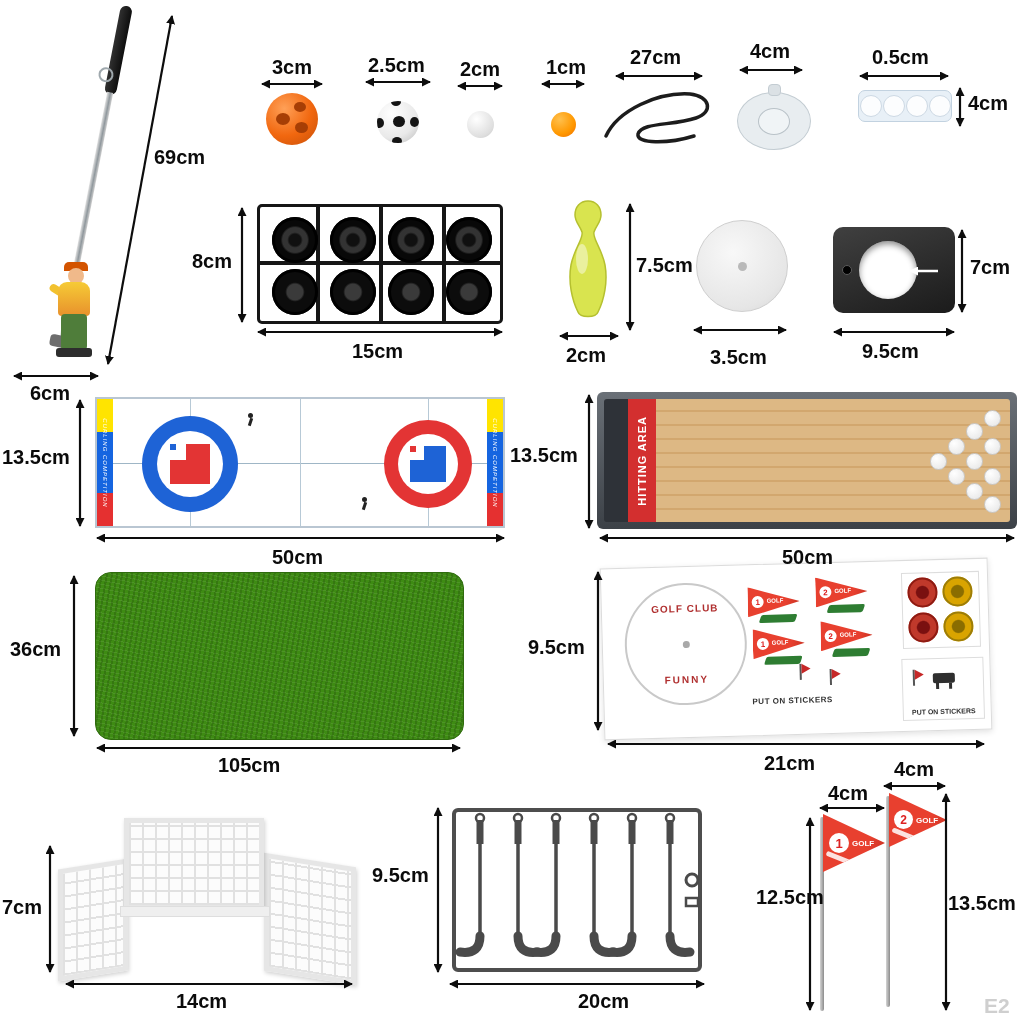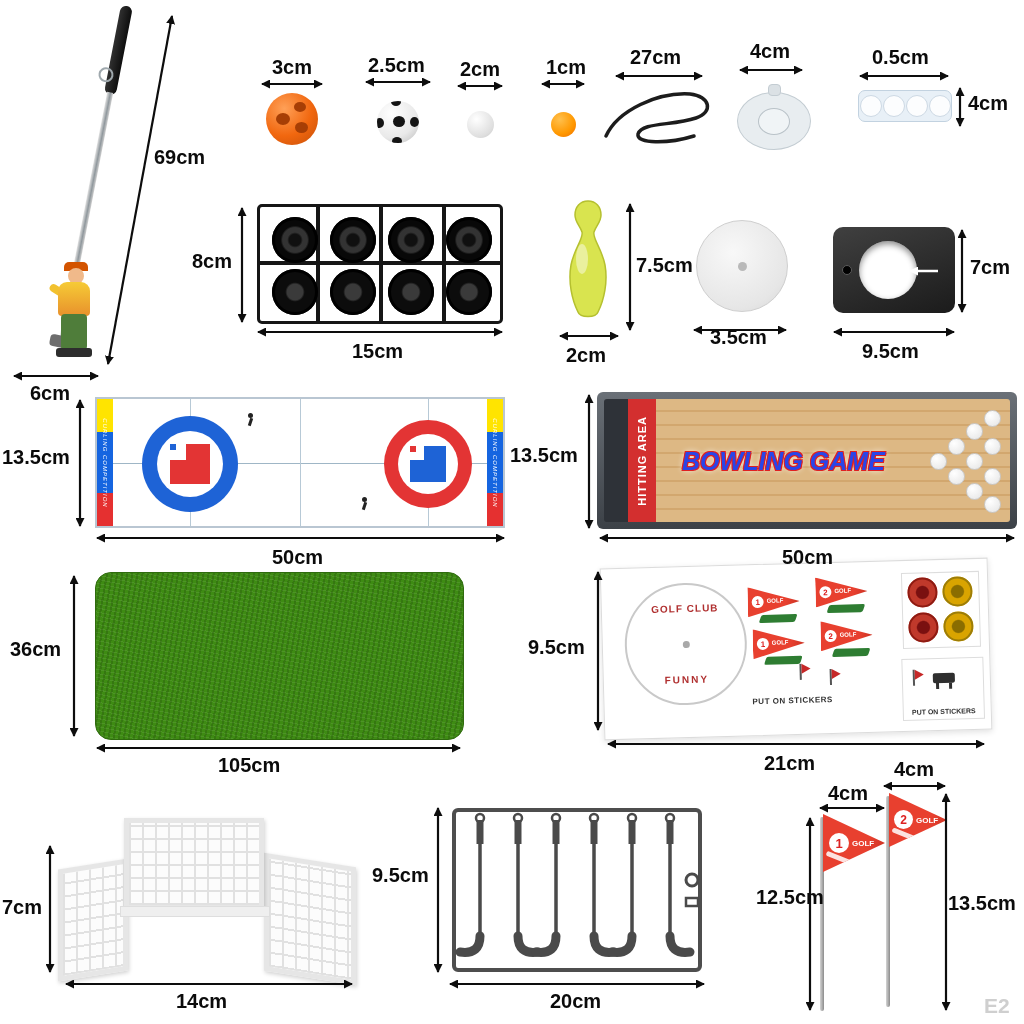--- a/index.html
+++ b/index.html
@@ -275,21 +275,20 @@
     <div class="cmark" style="left:148px;top:14px"></div>
     <div class="cmark" style="left:262px;top:98px"></div>
   </div>
 
   <div class="lane">
     <div class="lane-cap"></div>
     <div class="lane-red">
       <span>HITTING AREA</span>
     </div>
     <div class="lane-wood">
-      <div class="lane-title">BOWLING GAME</div>
       <div class="pins">
         <i style="left:0;top:43px"></i>
         <i style="left:18px;top:28px"></i>
         <i style="left:18px;top:58px"></i>
         <i style="left:36px;top:13px"></i>
         <i style="left:36px;top:43px"></i>
         <i style="left:36px;top:73px"></i>
         <i style="left:54px;top:0"></i>
         <i style="left:54px;top:28px"></i>
         <i style="left:54px;top:58px"></i>
@@ -403,35 +402,35 @@
   <div class="dim" style="left:460px;top:58px">2cm</div>
   <div class="dim" style="left:546px;top:56px">1cm</div>
   <div class="dim" style="left:630px;top:46px">27cm</div>
   <div class="dim" style="left:750px;top:40px">4cm</div>
   <div class="dim" style="left:872px;top:46px">0.5cm</div>
   <div class="dim" style="left:968px;top:92px">4cm</div>
   <div class="dim" style="left:192px;top:250px">8cm</div>
   <div class="dim" style="left:352px;top:340px">15cm</div>
   <div class="dim" style="left:636px;top:254px">7.5cm</div>
   <div class="dim" style="left:566px;top:344px">2cm</div>
-  <div class="dim" style="left:710px;top:326px">3.5cm</div>
+  <div class="dim" style="left:710px;top:346px">3.5cm</div>
   <div class="dim" style="left:970px;top:256px">7cm</div>
   <div class="dim" style="left:862px;top:340px">9.5cm</div>
   <div class="dim" style="left:2px;top:446px">13.5cm</div>
   <div class="dim" style="left:272px;top:546px">50cm</div>
   <div class="dim" style="left:510px;top:444px">13.5cm</div>
   <div class="dim" style="left:782px;top:546px">50cm</div>
   <div class="dim" style="left:10px;top:638px">36cm</div>
   <div class="dim" style="left:218px;top:754px">105cm</div>
   <div class="dim" style="left:528px;top:636px">9.5cm</div>
   <div class="dim" style="left:764px;top:752px">21cm</div>
   <div class="dim" style="left:2px;top:896px">7cm</div>
   <div class="dim" style="left:176px;top:990px">14cm</div>
   <div class="dim" style="left:372px;top:864px">9.5cm</div>
-  <div class="dim" style="left:550px;top:990px">20cm</div>
+  <div class="dim" style="left:578px;top:990px">20cm</div>
   <div class="dim" style="left:828px;top:782px">4cm</div>
   <div class="dim" style="left:894px;top:758px">4cm</div>
   <div class="dim" style="left:756px;top:886px">12.5cm</div>
   <div class="dim" style="left:948px;top:892px">13.5cm</div>
   <div class="wm">E2</div>
 
   <svg class="arrows" width="1024" height="1024">
     <defs>
       <marker id="ah" markerWidth="9" markerHeight="9" refX="8" refY="4.5" orient="auto-start-reverse" markerUnits="userSpaceOnUse">
         <path d="M0 0 L9 4.5 L0 9 Z" fill="#0d0d0d"></path>

